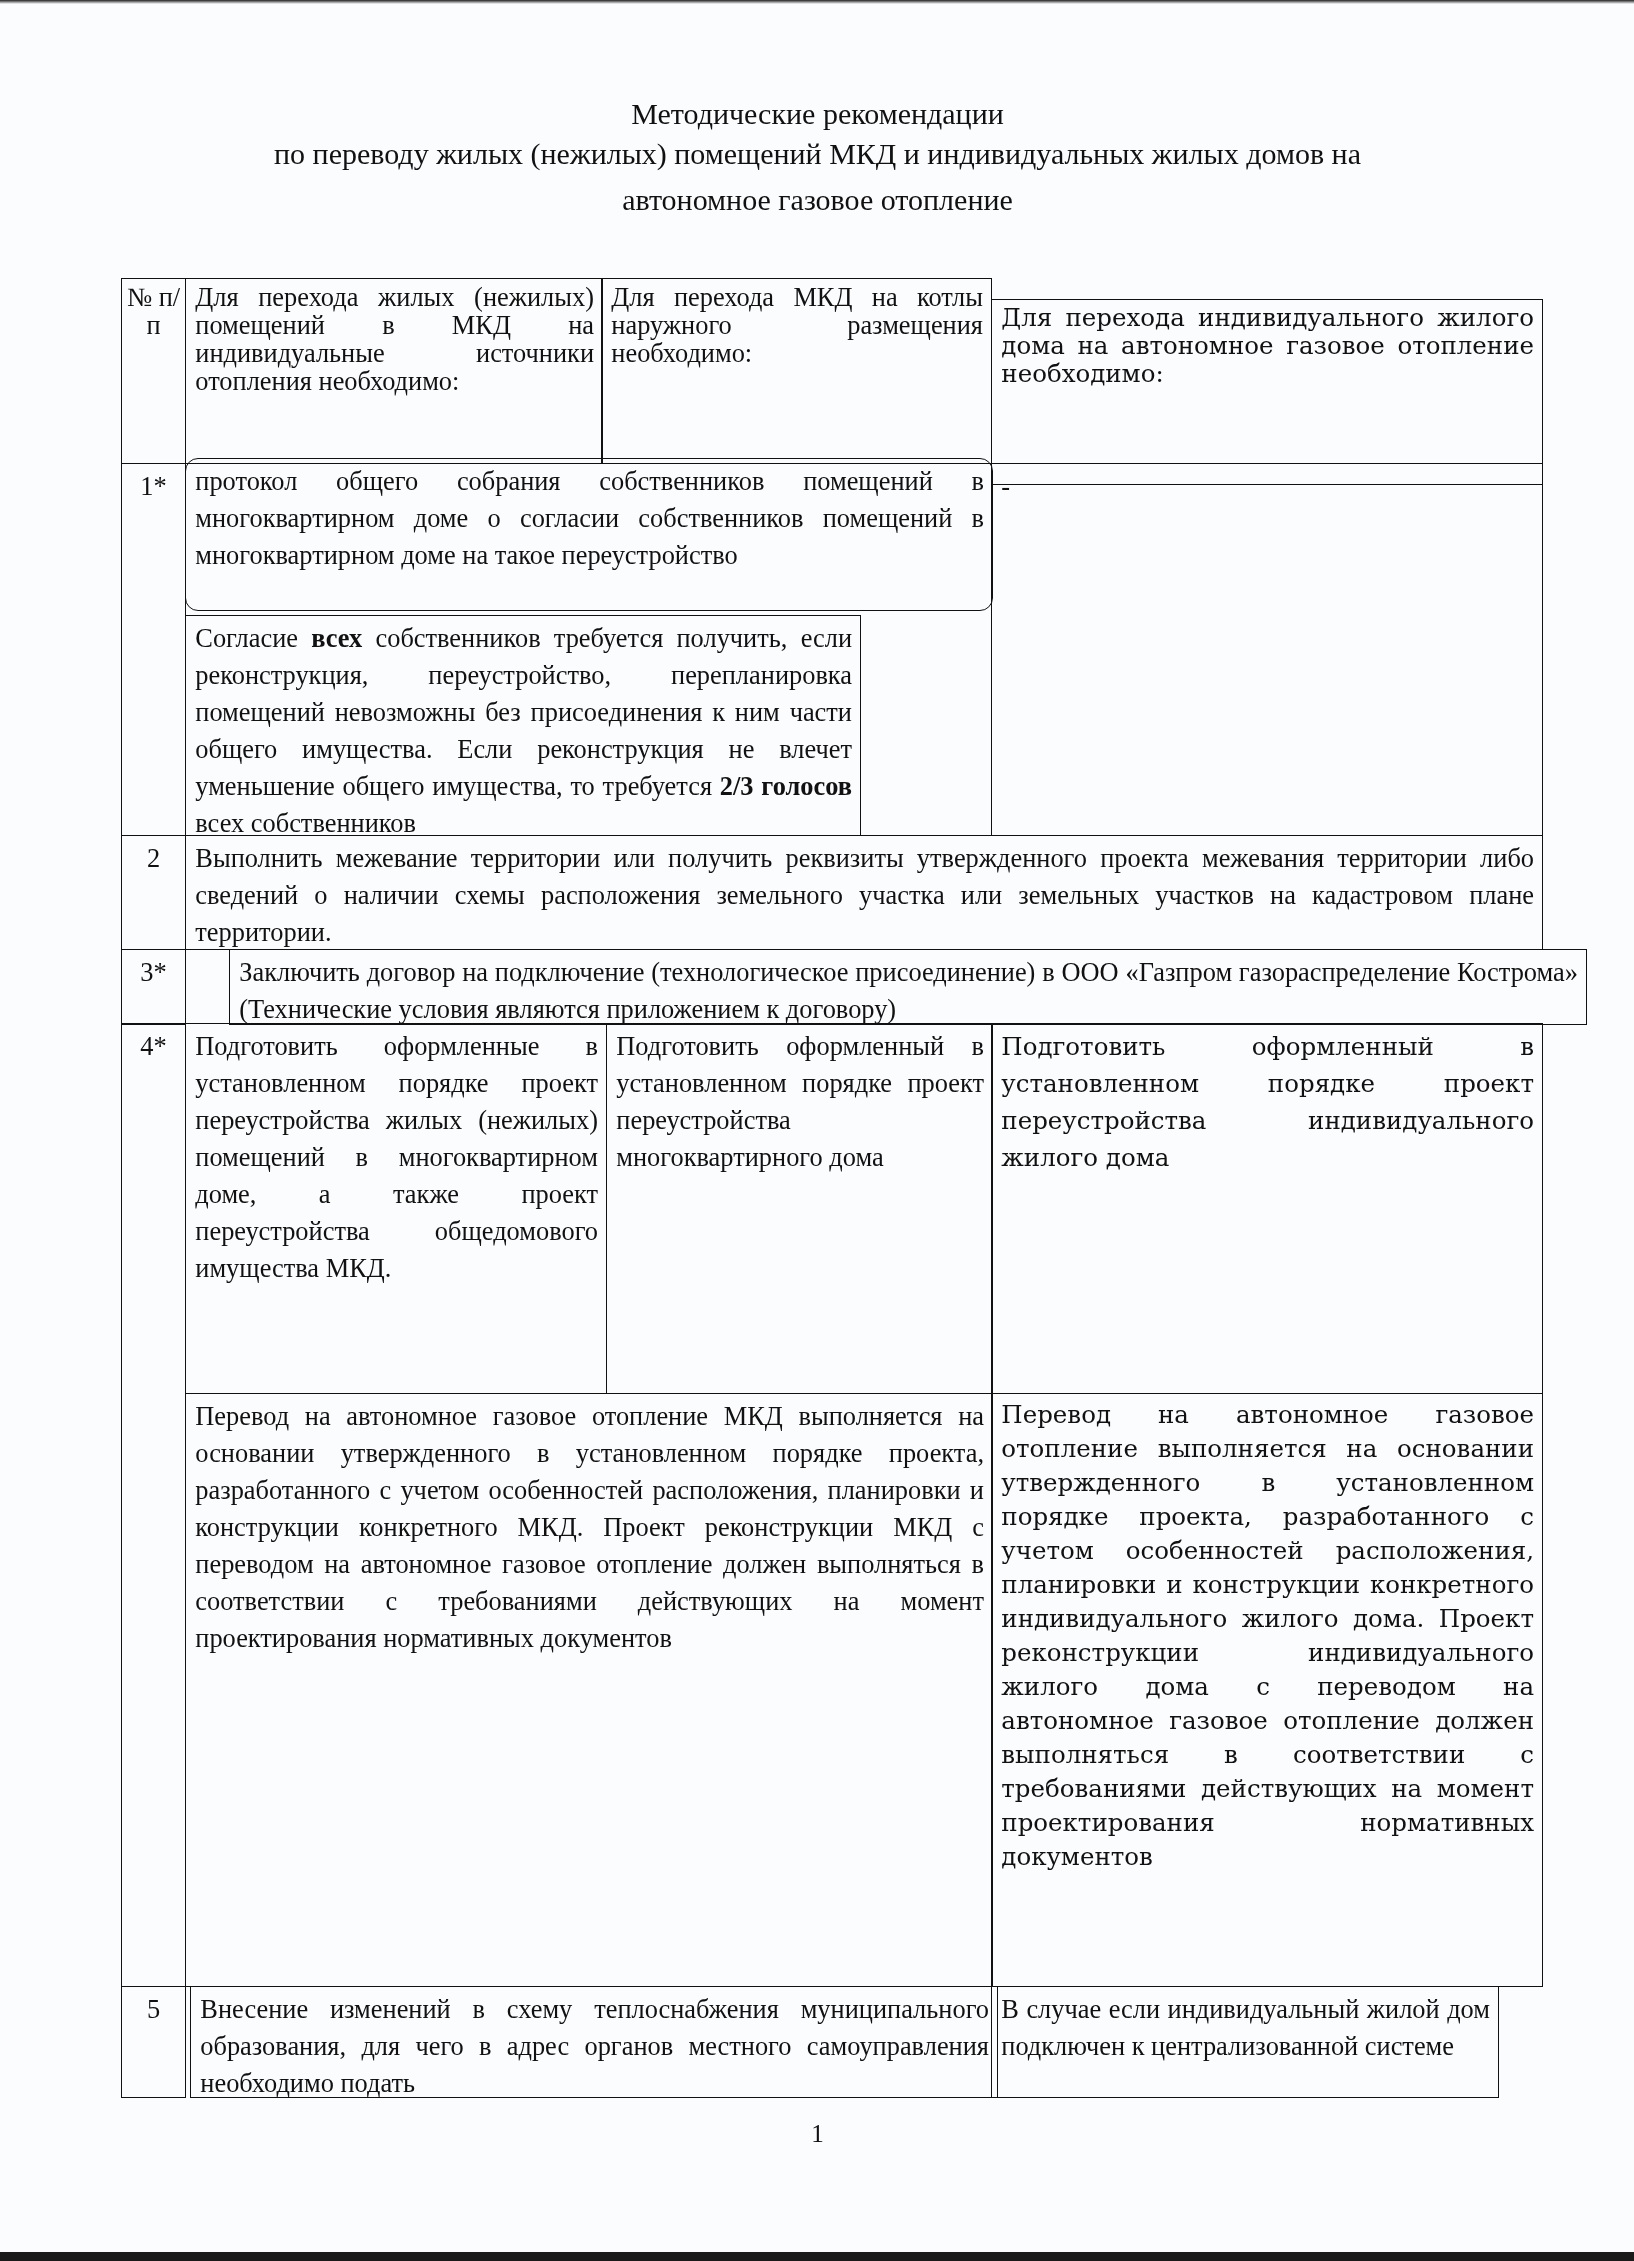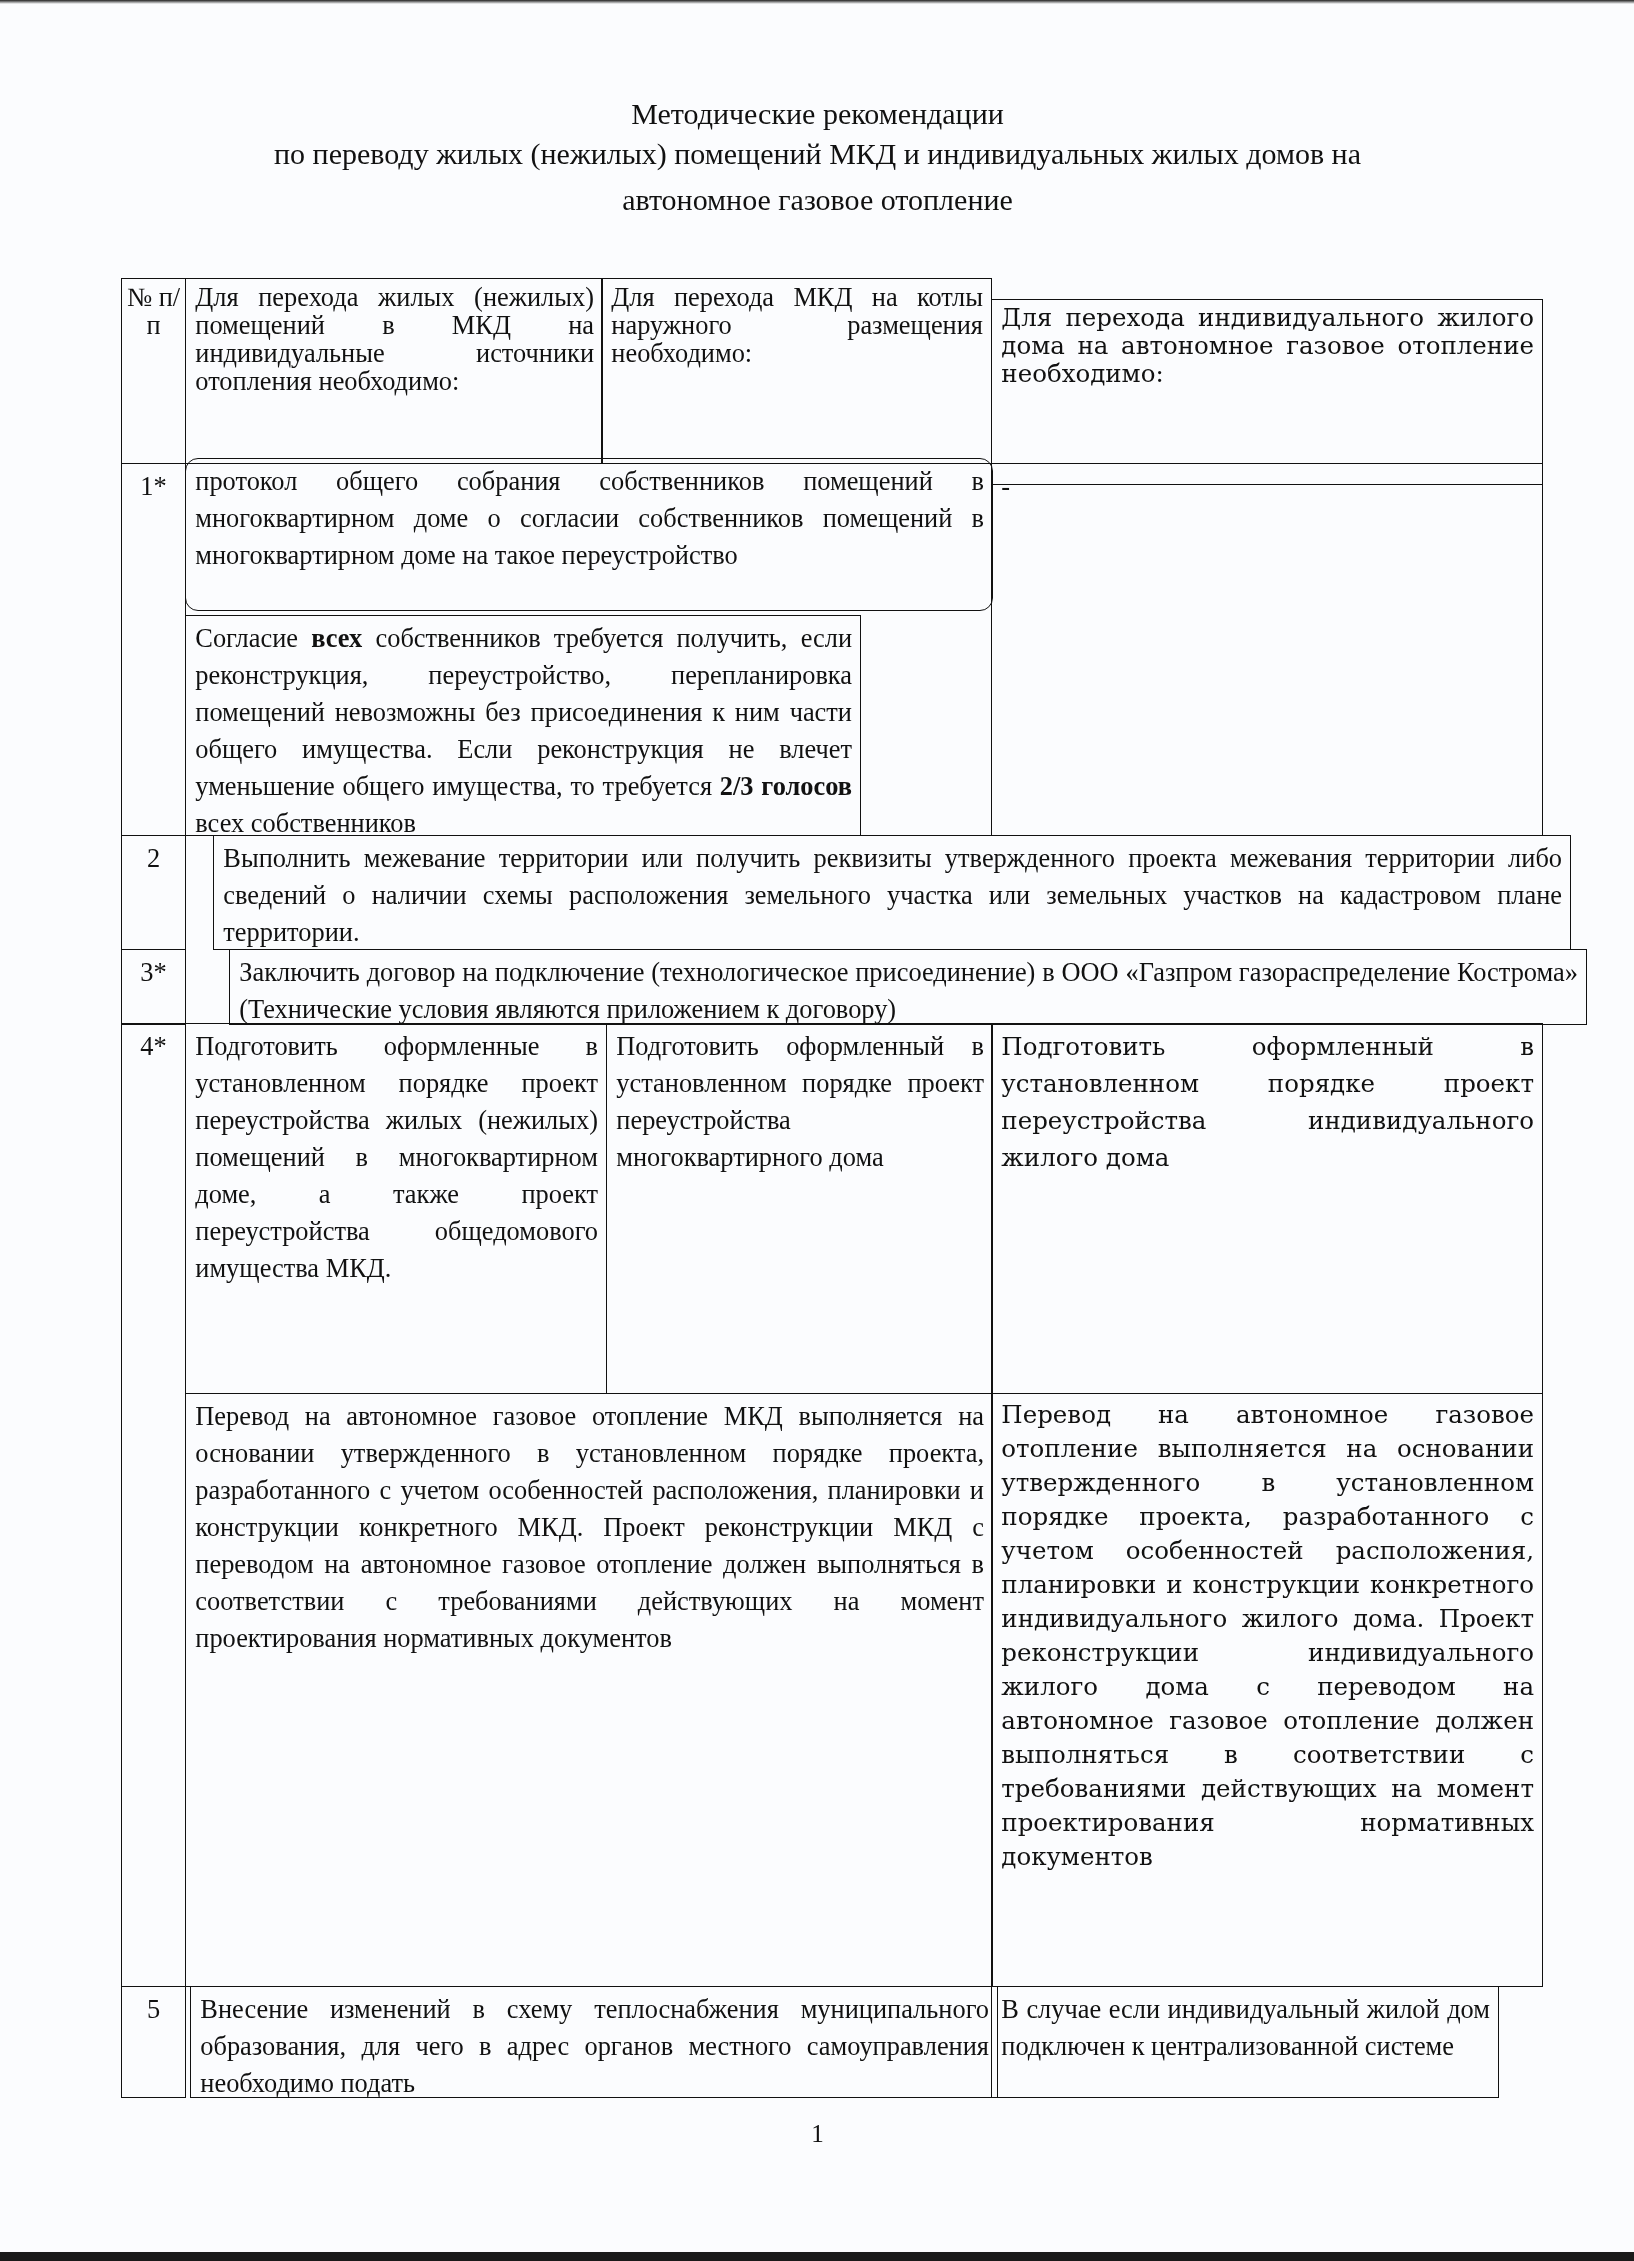--- a/index.html
+++ b/index.html
@@ -33,21 +33,21 @@
   <div class="cell hdr" style="left:991px;top:278px;width:552px;height:186px;font-family:'DejaVu Serif',serif;font-size:24.5px;margin-top:21px;">Для перехода индивидуального жилого дома на автономное газовое отопление необходимо:</div>
 
   <div class="cell num" style="left:121px;top:463px;width:65px;height:373px;">1*</div>
   <div class="cell" style="left:185px;top:458px;width:808px;height:153px;border-radius:13px;">протокол общего собрания собственников помещений в многоквартирном доме о согласии собственников помещений в многоквартирном доме на такое переустройство</div>
   <div class="cell" style="left:185px;top:615px;width:676px;height:221px;">
     <span>Согласие </span><b>всех</b><span> собственников требуется получить, если реконструкция, переустройство, перепланировка помещений невозможны без присоединения к ним части общего имущества. Если реконструкция не влечет уменьшение общего имущества, то требуется </span><b>2/3 голосов</b><span> всех собственников</span>
   </div>
   <div class="cell" style="left:991px;top:463px;width:552px;height:373px;">-</div>
 
   <div class="cell num" style="left:121px;top:835px;width:65px;height:115px;">2</div>
-  <div class="cell" style="left:185px;top:835px;width:1358px;height:115px;margin-left:28px;">Выполнить межевание территории или получить реквизиты утвержденного проекта межевания территории либо сведений о наличии схемы расположения земельного участка или земельных участков на кадастровом плане территории.</div>
+  <div class="cell" style="left:185px;top:835px;width:1358px;height:115px;">Выполнить межевание территории или получить реквизиты утвержденного проекта межевания территории либо сведений о наличии схемы расположения земельного участка или земельных участков на кадастровом плане территории.</div>
 
   <div class="cell num" style="left:121px;top:949px;width:65px;height:76px;">3*</div>
   <div class="cell" style="left:185px;top:949px;width:1358px;height:76px;margin-left:44px;">Заключить договор на подключение (технологическое присоединение) в ООО «Газпром газораспределение Кострома» (Технические условия являются приложением к договору)</div>
 
   <div class="cell num" style="left:121px;top:1023px;width:65px;height:964px;">4*</div>
   <div class="cell" style="left:185px;top:1023px;width:422px;height:371px;">Подготовить оформленные в установленном порядке проект переустройства жилых (нежилых) помещений в многоквартирном доме, а также проект переустройства общедомового имущества МКД.</div>
   <div class="cell" style="left:606px;top:1023px;width:387px;height:371px;">Подготовить оформленный в установленном порядке проект переустройства многоквартирного дома</div>
   <div class="cell" style="left:991px;top:1023px;width:552px;height:371px;font-family:'DejaVu Serif',serif;font-size:24.5px;">Подготовить оформленный в установленном порядке проект переустройства индивидуального жилого дома</div>
   <div class="cell" style="left:185px;top:1393px;width:808px;height:594px;">Перевод на автономное газовое отопление МКД выполняется на основании утвержденного в установленном порядке проекта, разработанного с учетом особенностей расположения, планировки и конструкции конкретного МКД. Проект реконструкции МКД с переводом на автономное газовое отопление должен выполняться в соответствии с требованиями действующих на момент проектирования нормативных документов</div>
   <div class="cell" style="left:991px;top:1393px;width:552px;height:594px;font-family:'DejaVu Serif',serif;font-size:24.5px;line-height:34px;">Перевод на автономное газовое отопление выполняется на основании утвержденного в установленном порядке проекта, разработанного с учетом особенностей расположения, планировки и конструкции конкретного индивидуального жилого дома. Проект реконструкции индивидуального жилого дома с переводом на автономное газовое отопление должен выполняться в соответствии с требованиями действующих на момент проектирования нормативных документов</div>

